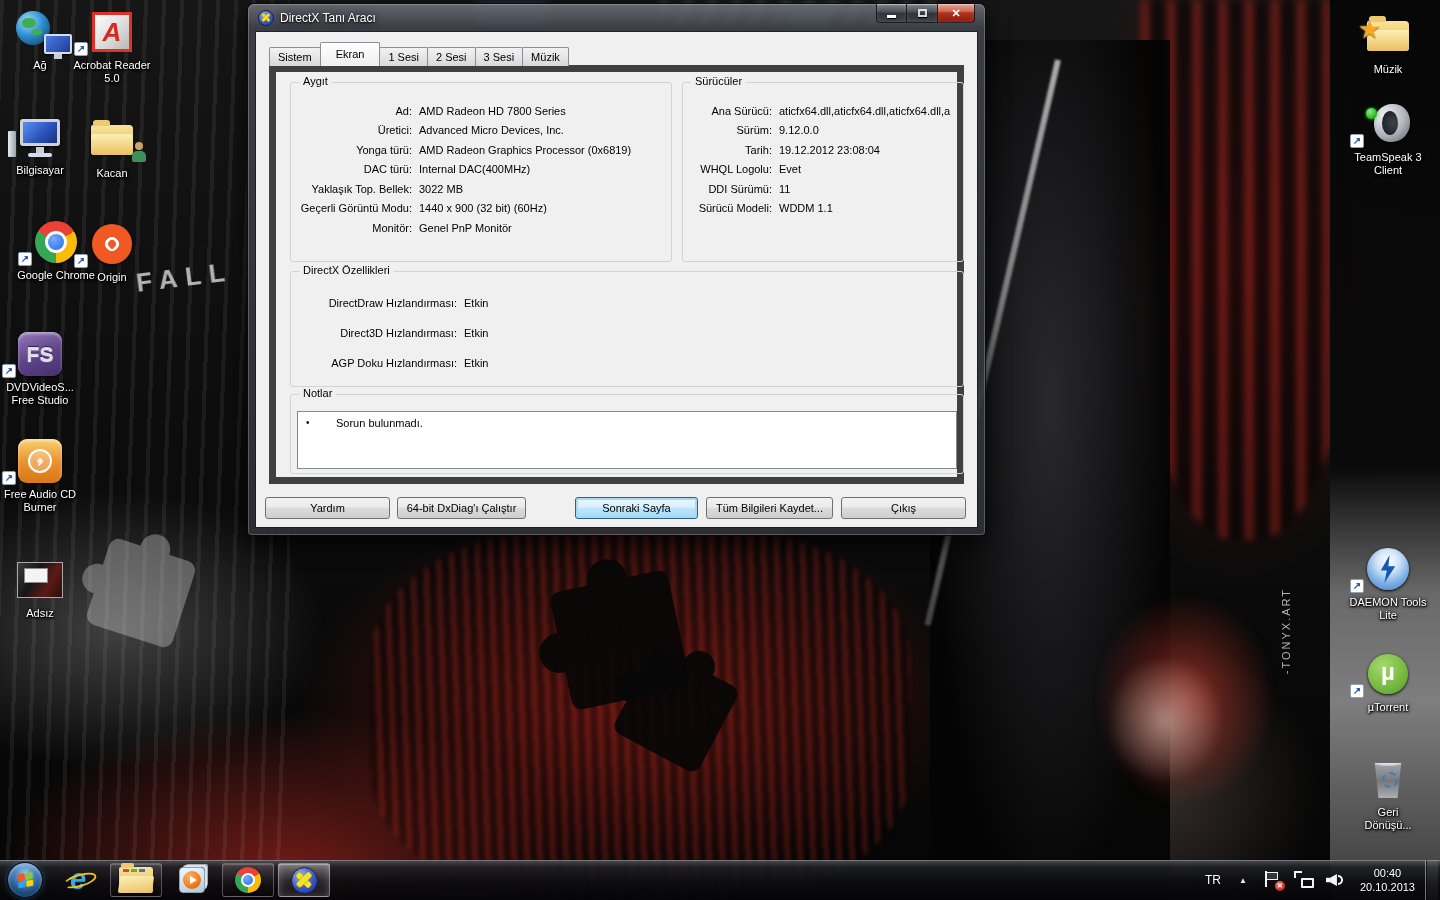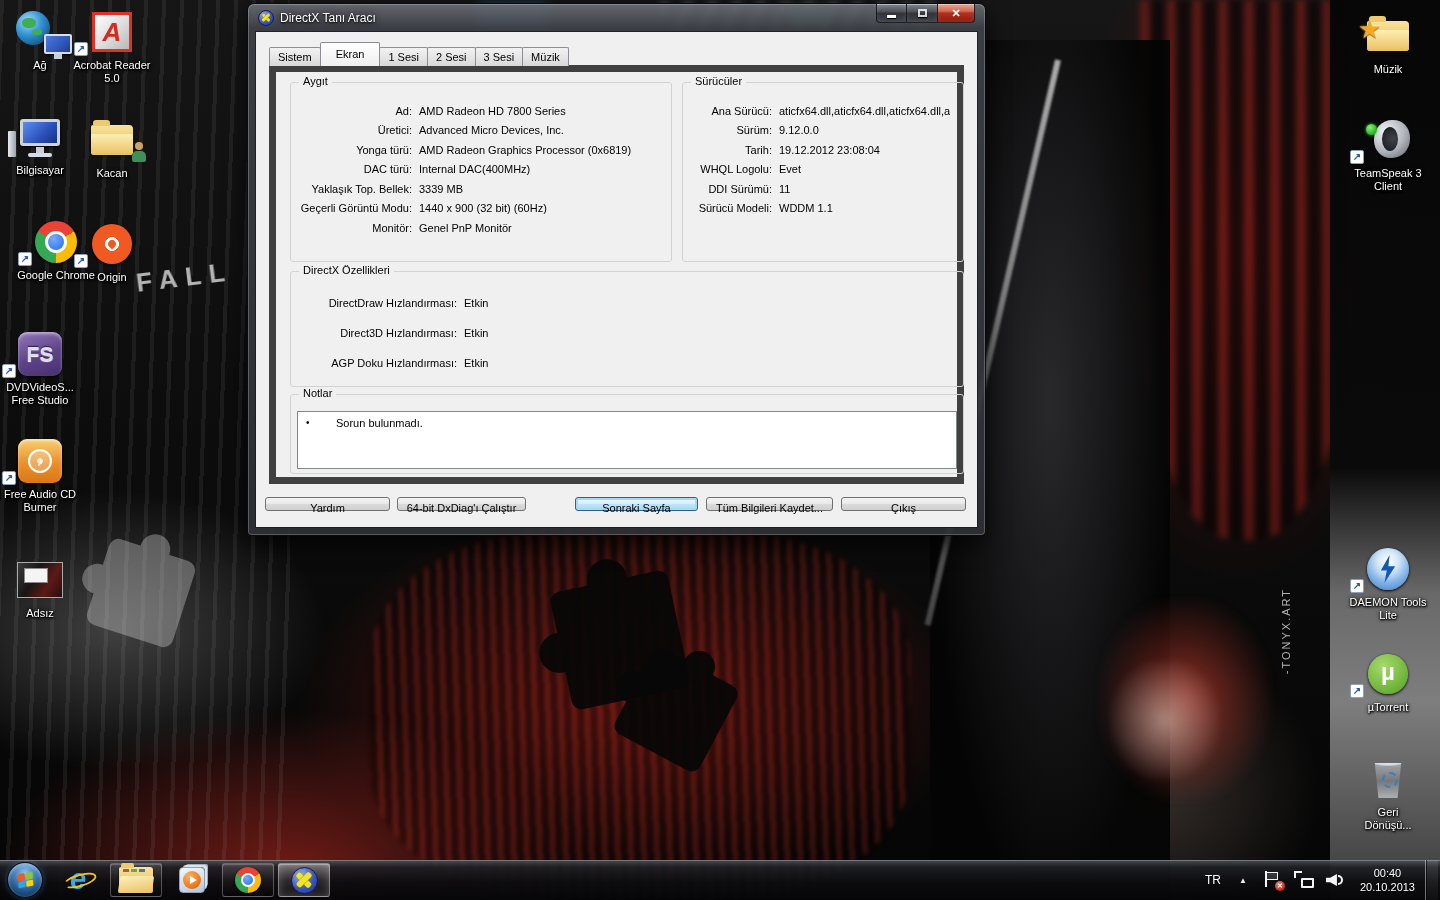--- a/index.html
+++ b/index.html
@@ -208,21 +208,21 @@
   .grp-dx .rows { top:16px; }
   .grp-dx .row { height:30px; }
   .grp-dx .rl { width:167px; }
 
   .notesbox { position:absolute; left:6px; top:16px; right:6px; height:58px; background:#fff;
     border:1px solid #828790; display:flex; padding:5px 8px; }
   .notesbox .bullet { width:30px; font-size:10px; }
   .notesbox .ntext { flex:1; }
 
   .btnrow { position:absolute; top:465px; left:0; right:0; height:22px; }
-  .wbtn { position:absolute; height:14px; border:1px solid #707070; border-radius:3px;
+  .wbtn { position:absolute; height:22px; border:1px solid #707070; border-radius:3px;
     background:linear-gradient(180deg,#f2f2f2 0%,#ebebeb 45%,#dbdbdb 50%,#cfcfcf 100%);
     font-size:11px; font-family:"Liberation Sans",sans-serif; text-align:center; line-height:20px; cursor:default; }
   .wbtn.default { border:1px solid #2c628b;
     box-shadow:inset 0 0 0 2px #a9d9f2;
     background:linear-gradient(180deg,#eaf6fd 0%,#d9f0fc 45%,#bee6fd 50%,#a7d9f5 100%); }
   .b-help { left:9px; width:125px; } .b-run64 { left:141px; width:129px; }
   .b-next { left:319px; width:123px; } .b-save { left:450px; width:127px; }
   .b-exit { left:585px; width:125px; }
 
   
@@ -380,21 +380,21 @@
     <div class="lbl">Adsız</div>
   </div>
 
   <div class="dicon" style="left:1348px; top:12px;">
     <div class="ibox">
         <span class="folder"></span>
       <span class="fstar"></span>
       </div>
     <div class="lbl">Müzik</div>
   </div>
-  <div class="dicon" style="left:1348px; top:116px;">
+  <div class="dicon" style="left:1348px; top:100px;">
     <div class="ibox">
         <span class="ts">
           <span class="tshead"></span>
           <span class="tsdot"></span>
         </span>
       <span class="sc"></span>
       </div>
     <div class="lbl">TeamSpeak 3 Client</div>
   </div>
   <div class="dicon" style="left:1348px; top:545px;">
@@ -460,21 +460,21 @@
             <div class="row">
                 <span class="rl">Yonga türü:</span>
                 <span class="rv">AMD Radeon Graphics Processor (0x6819)</span>
               </div>
             <div class="row">
                 <span class="rl">DAC türü:</span>
                 <span class="rv">Internal DAC(400MHz)</span>
               </div>
             <div class="row">
                 <span class="rl">Yaklaşık Top. Bellek:</span>
-                <span class="rv">3339 MB</span>
+                <span class="rv">3022 MB</span>
               </div>
             <div class="row">
                 <span class="rl">Geçerli Görüntü Modu:</span>
                 <span class="rv">1440 x 900 (32 bit) (60Hz)</span>
               </div>
             <div class="row">
                 <span class="rl">Monitör:</span>
                 <span class="rv">Genel PnP Monitör</span>
               </div>
           </div>

